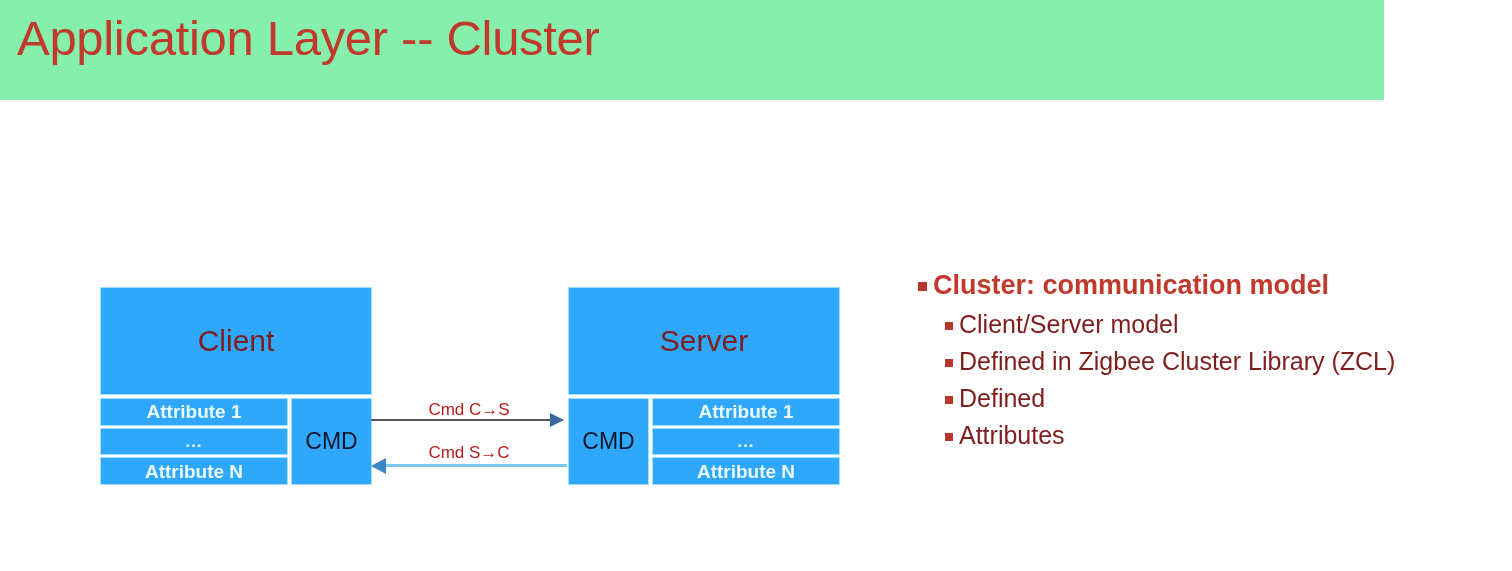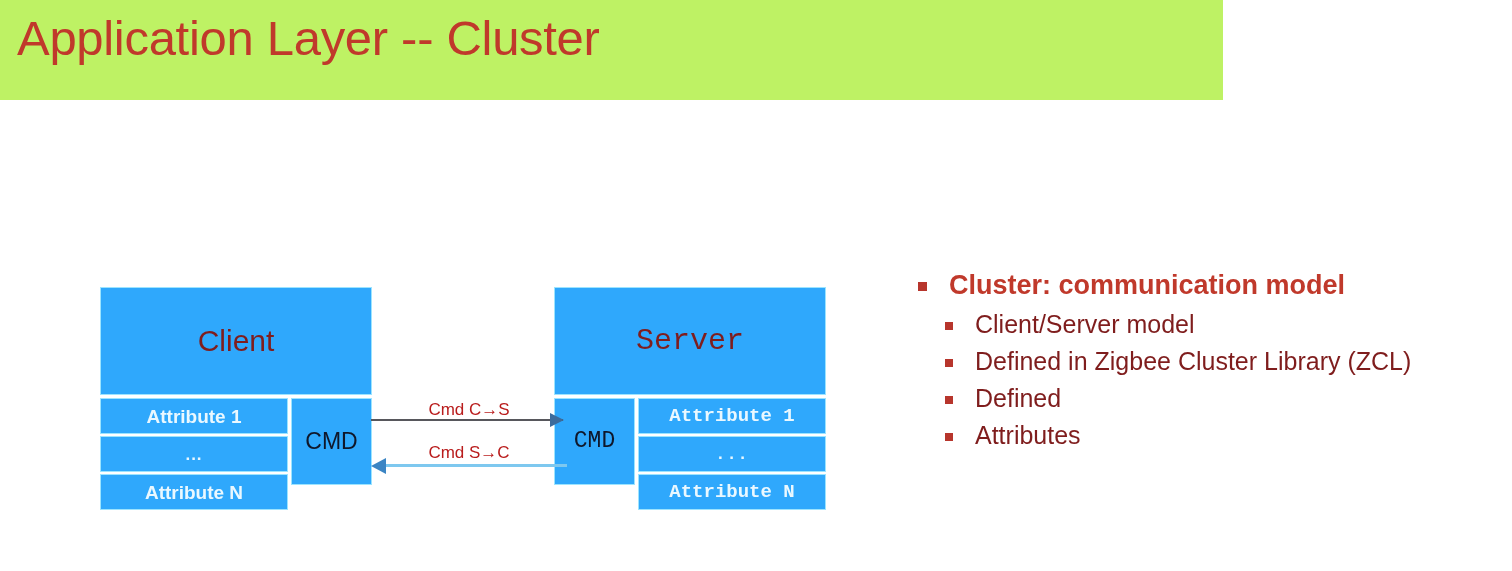--- a/index.html
+++ b/index.html
@@ -15,23 +15,23 @@
     overflow: hidden;
     font-family: "Liberation Sans", sans-serif;
     -webkit-font-smoothing: antialiased;
   }
 
   
   #title-band {
     position: absolute;
     left: 0;
     top: 0;
-    width: 1223px;
+    width: 1384px;
     height: 100px;
-    background: #bef264;
+    background: #86efac;
   }
   #slide-title {
     position: absolute;
     left: 17px;
     top: 6px;
     font-size: 49px;
     line-height: 64px;
     font-weight: 400;
     color: #c0392b;
     letter-spacing: -0.3px;
@@ -47,21 +47,21 @@
     height: 571px;
   }
 
   .node-group {
     position: absolute;
     top: 287px;
     width: 272px;
     height: 198px;
   }
   #client-group { left: 100px; }
-  #server-group { left: 554px; font-family: Liberation Mono, monospace; }
+  #server-group { left: 568px; }
 
   
   .node-header {
     position: absolute;
     left: 0;
     top: 0;
     width: 272px;
     height: 108px;
     background: #2fa8fc;
     box-sizing: border-box;
@@ -86,21 +86,21 @@
     height: 87px;
     display: flex;
     flex-direction: row;
     gap: 3px;
   }
   #client-group .node-lower { flex-direction: row; }
   #server-group .node-lower { flex-direction: row; }
 
   .attr-col {
     width: 188px;
-    height: 112px;
+    height: 87px;
     display: flex;
     flex-direction: column;
     gap: 2px;
   }
   .attr-row {
     flex: 1 1 0;
     background: #2fa8fc;
     box-sizing: border-box;
     border: 1px solid #9ce4ff;
     display: flex;
@@ -202,21 +202,21 @@
     position: relative;
   }
   .bullet-marker {
     width: 9px;
     height: 9px;
     background: #b7352c;
     flex: 0 0 auto;
     margin-top: 11px;
   }
   .bullet-text {
-    margin-left: 22px;
+    margin-left: 6px;
     line-height: 1;
     white-space: nowrap;
   }
   
   .lvl1 {
     margin-bottom: 13px;
     padding-left: 0;
   }
   .lvl1 .bullet-text {
     font-size: 27px;

